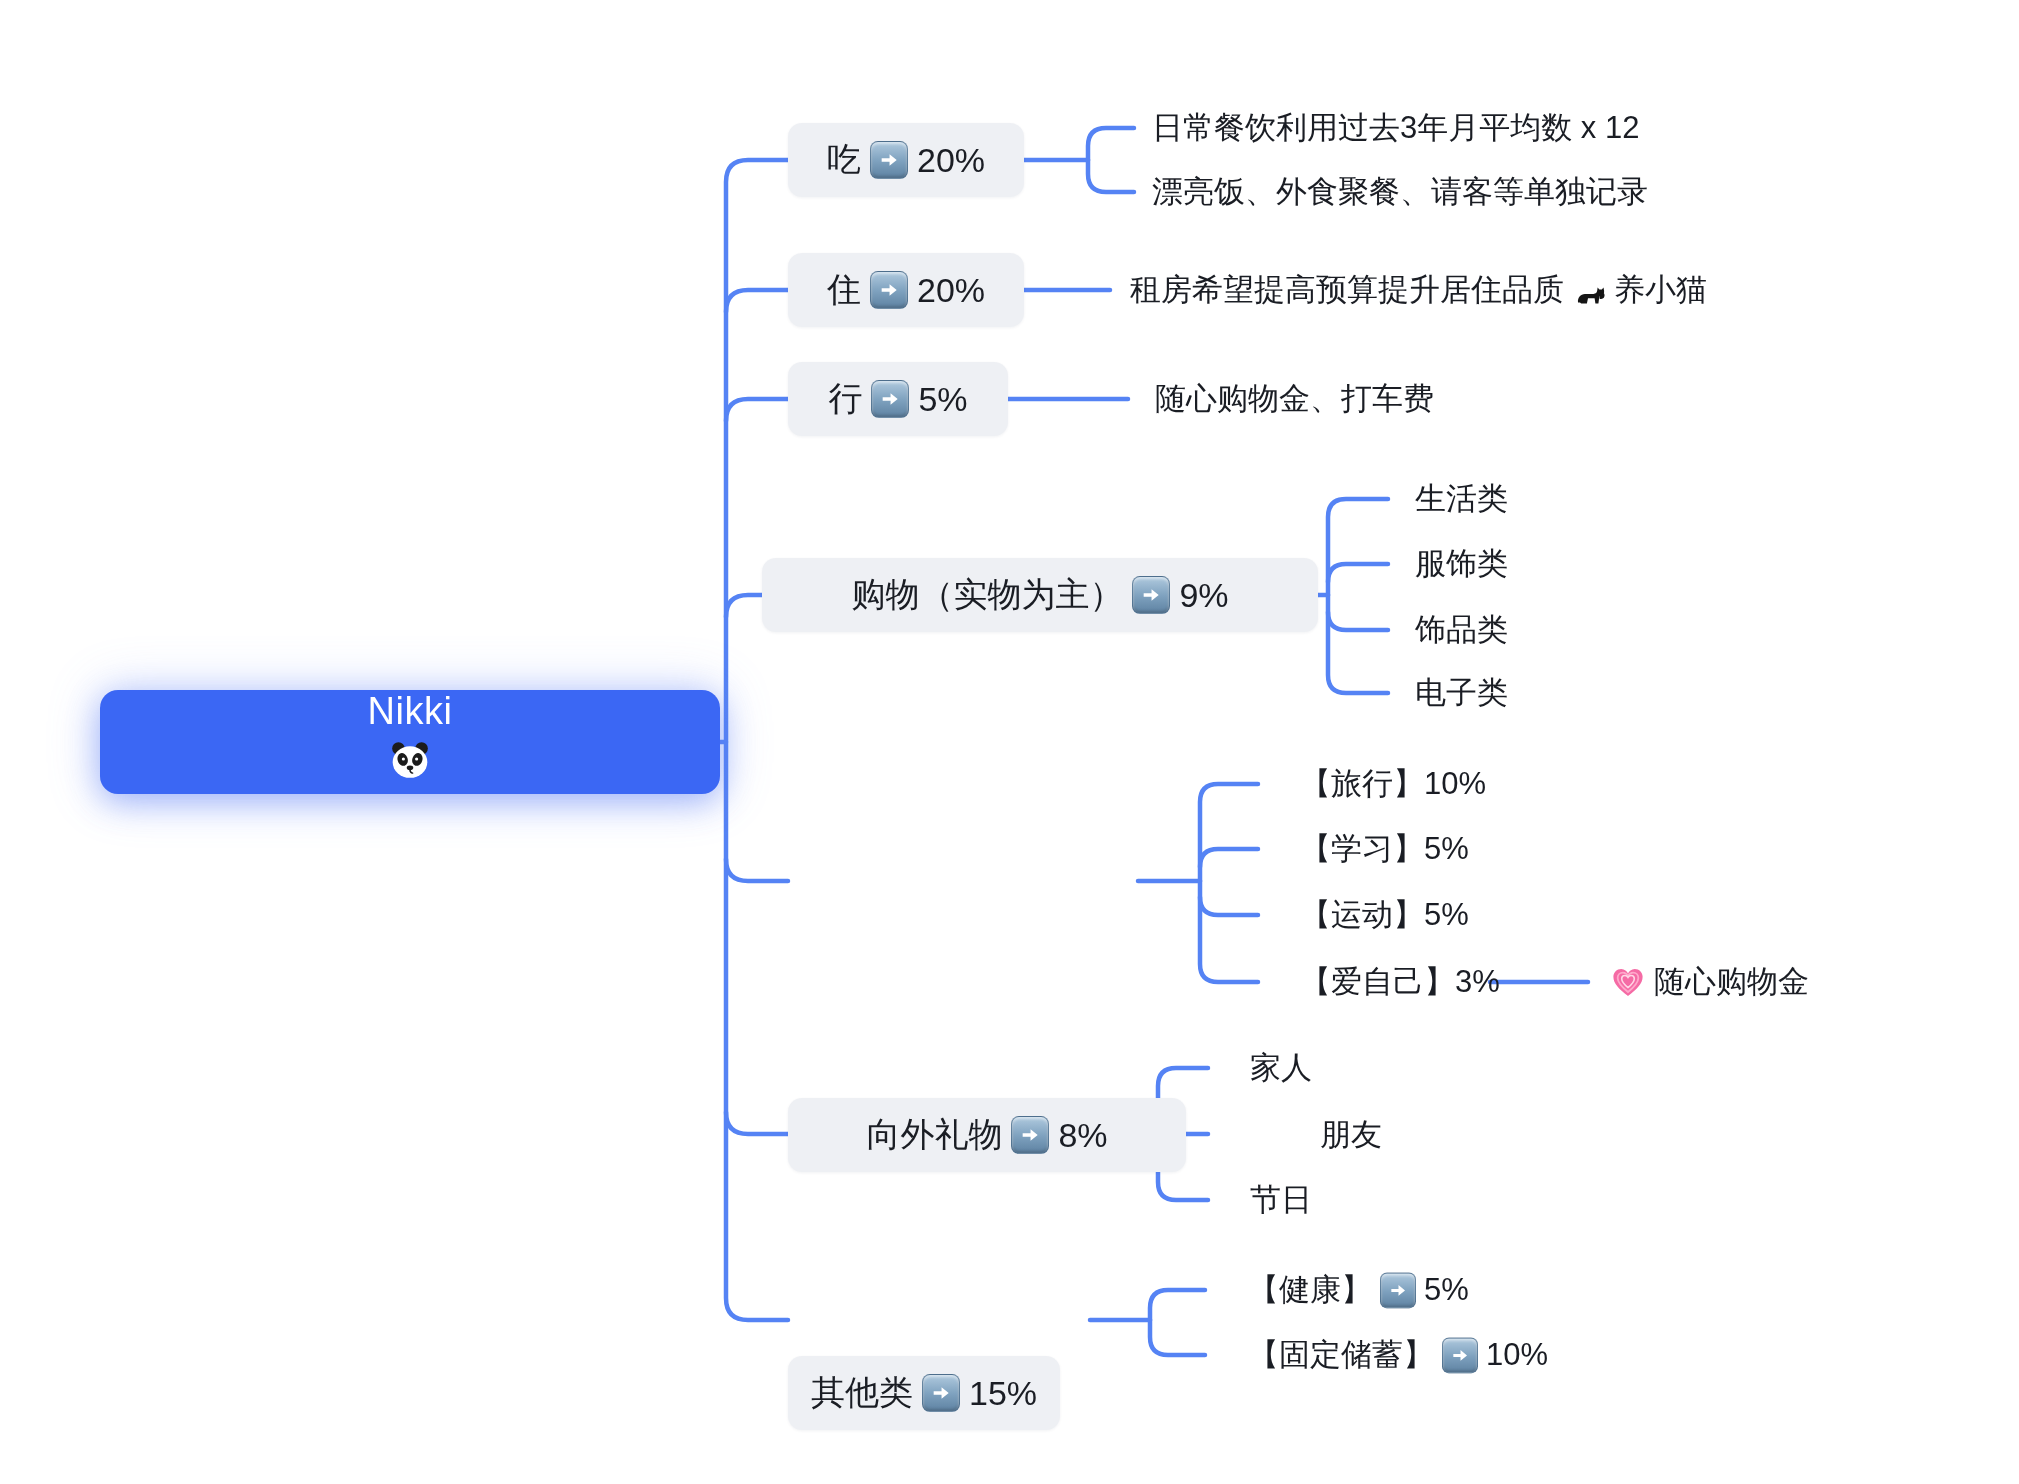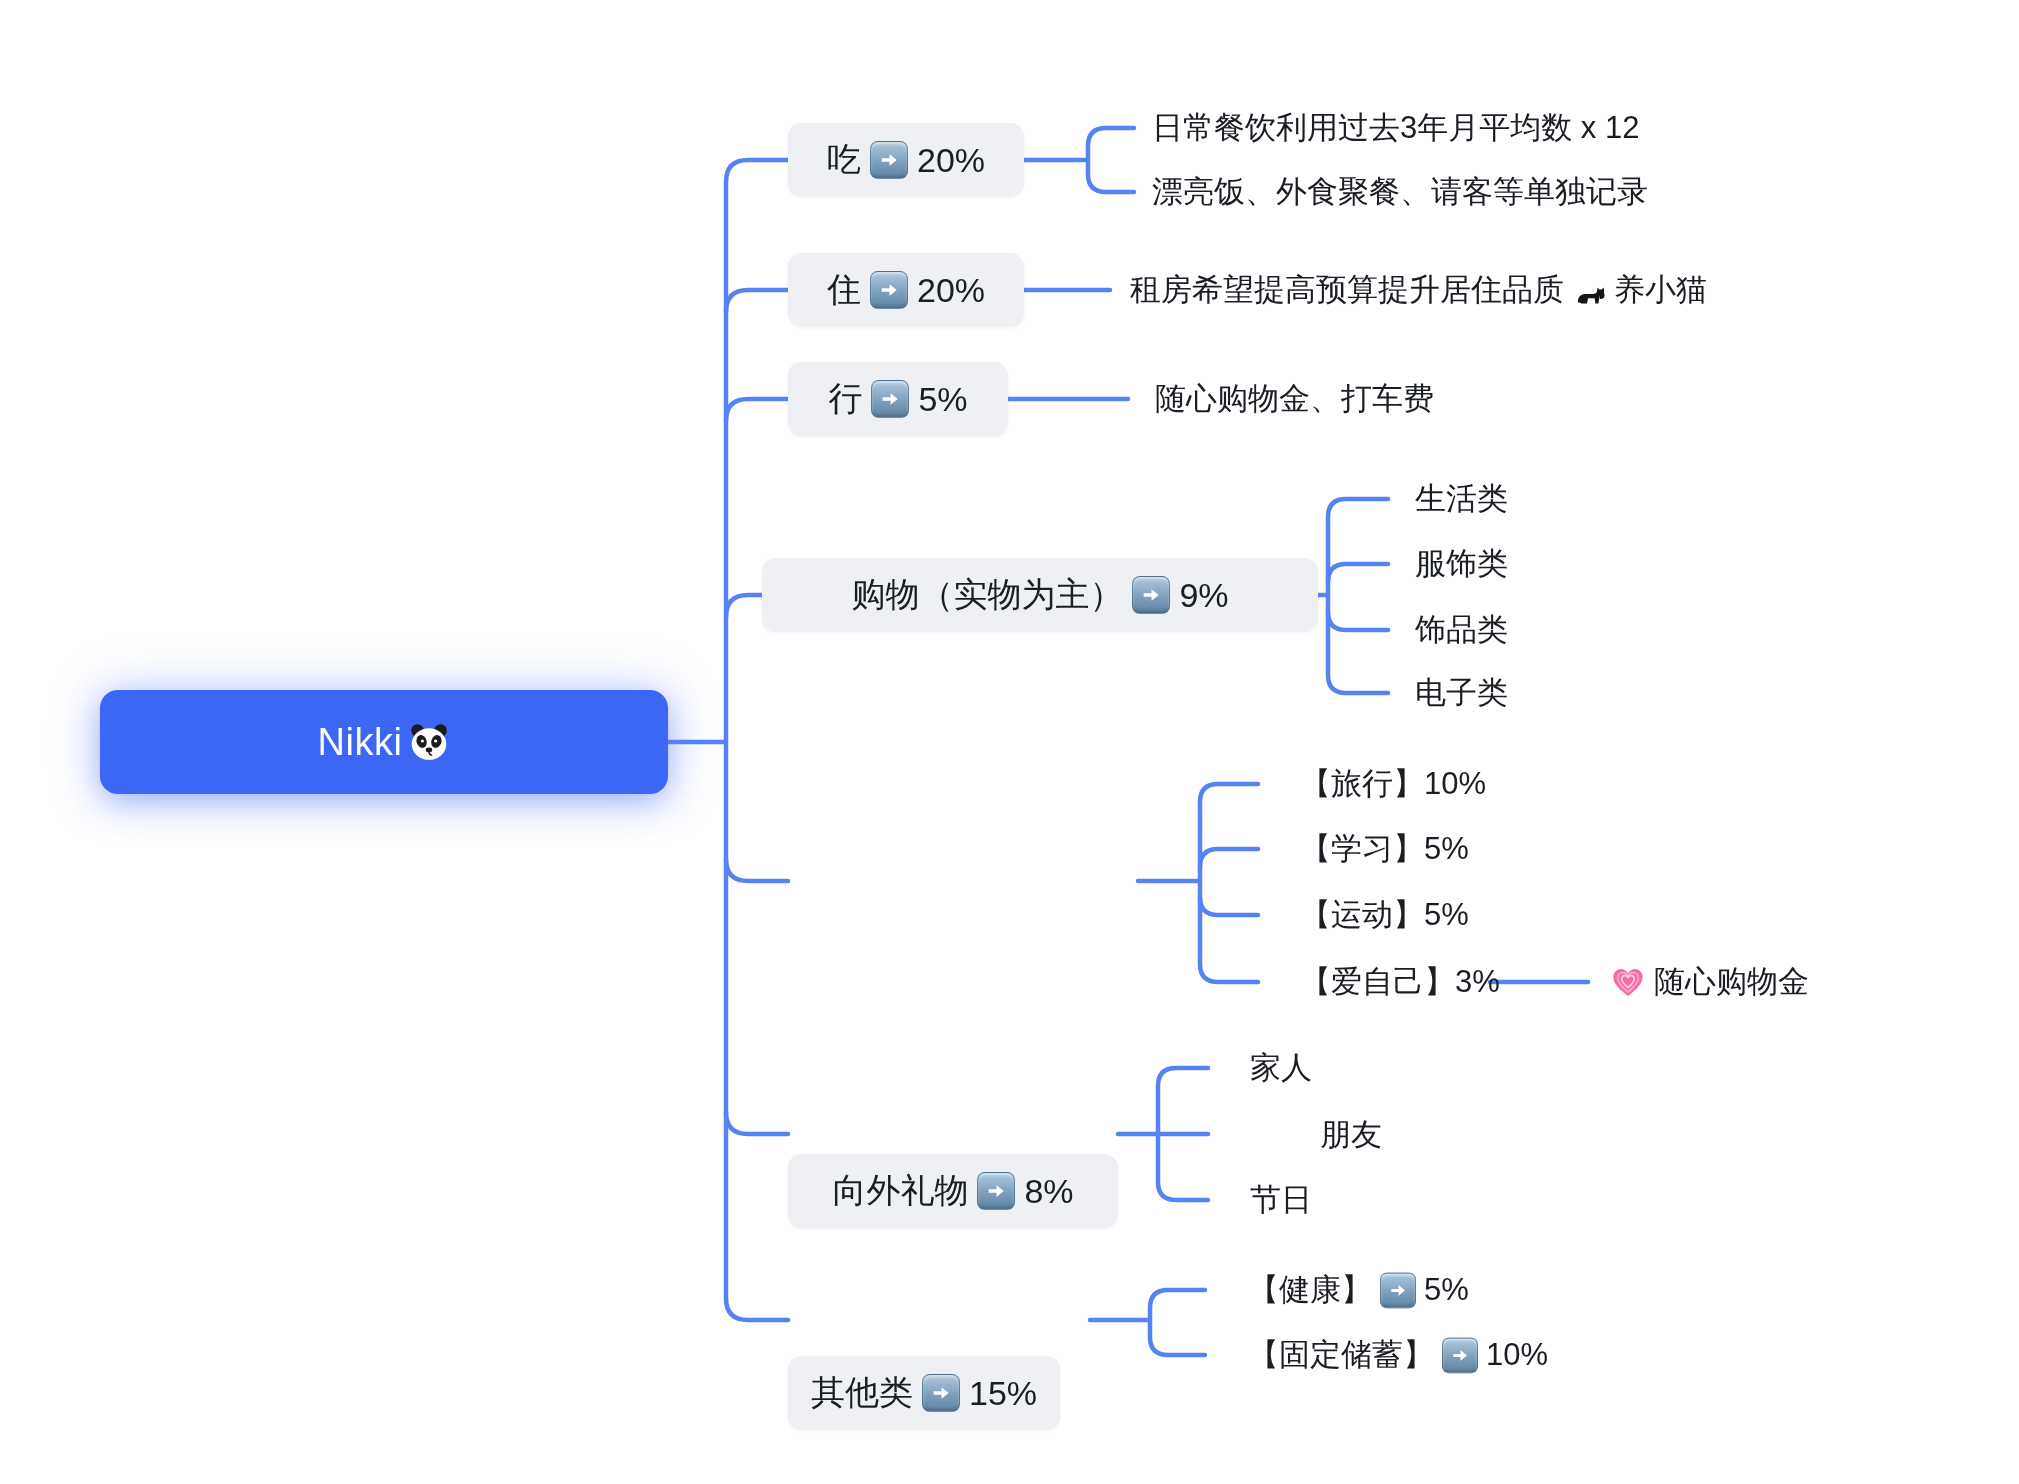--- a/index.html
+++ b/index.html
@@ -6,26 +6,27 @@
   .canvas{
     position:relative;
     width:2019px;height:1484px;
     background:#ffffff;
     font-family:"Liberation Sans","DejaVu Sans",sans-serif;
     color:#1A1D24;
     overflow:hidden;
   }
   svg.wires{position:absolute;left:0;top:0;pointer-events:none;}
   .root{
-    position:absolute;left:100px;top:690px;width:568px;height:104px;
+    position:absolute;left:100px;top:690px;width:620px;height:104px;
     background:#3B67F4;border-radius:18px;
-    display:flex;align-items:center;justify-content:center;gap:6px;
+    display:flex;align-items:center;gap:6px;
     color:#fff;font-size:38px;font-weight:500;letter-spacing:.5px;
     box-shadow:0 8px 32px rgba(76,114,244,.45), 0 0 52px rgba(120,150,250,.30);
     white-space:nowrap;
+    flex-direction:column;
   }
   .bnode{
     position:absolute;height:74px;
     background:#EEF0F4;border-radius:14px;
     display:flex;align-items:center;justify-content:center;gap:9px;
     font-size:34px;color:#1A1D24;white-space:nowrap;
     box-shadow:0 1px 3px rgba(20,30,60,.06);
   }
   .cnode{
     position:absolute;transform:translateY(-50%);
@@ -191,21 +192,21 @@
     <span class="icon">
       <svg width="36" height="36" viewBox="0 0 32 32">
         <path d="M16 28C8 22 3 17 3 11c0-4 3-7 7-7 3 0 5 2 6 4 1-2 3-4 6-4 4 0 7 3 7 7 0 6-5 11-13 17z" fill="#F56BA5"></path>
         <path d="M16 24.5C10.5 20 6.8 16.2 6.8 12c0-2.7 2-4.7 4.7-4.7 2 0 3.6 1.4 4.5 2.9.9-1.5 2.5-2.9 4.5-2.9 2.7 0 4.7 2 4.7 4.7 0 4.2-3.7 8-9.2 12.5z" fill="none" stroke="#FFA8CB" stroke-width="1.6"></path>
         <path d="M16 20.6c-3.4-2.9-5.6-5.3-5.6-7.9 0-1.7 1.2-2.9 2.9-2.9 1.2 0 2.2.9 2.7 1.8.5-.9 1.5-1.8 2.7-1.8 1.7 0 2.9 1.2 2.9 2.9 0 2.6-2.2 5-5.6 7.9z" fill="none" stroke="#FFD6E6" stroke-width="1.4"></path>
       </svg>
     </span>
     <span>随心购物金</span>
   </div>
 
-  <div class="bnode" style="left:788px;top:1154px;width:330px">
+  <div class="bnode" style="left:788px;top:1098px;width:398px">
     <span>向外礼物</span>
     <span class="arrow">
         <svg width="22" height="22" viewBox="0 0 24 24">
           <path d="M4 10.2h8.6V5.6L20.4 12l-7.8 6.4v-4.6H4z" fill="#fff"></path>
         </svg>
       </span>
     <span>8%</span>
   </div>
   <div class="cnode" style="left:1250px;top:1068px">
     <span>家人</span>

